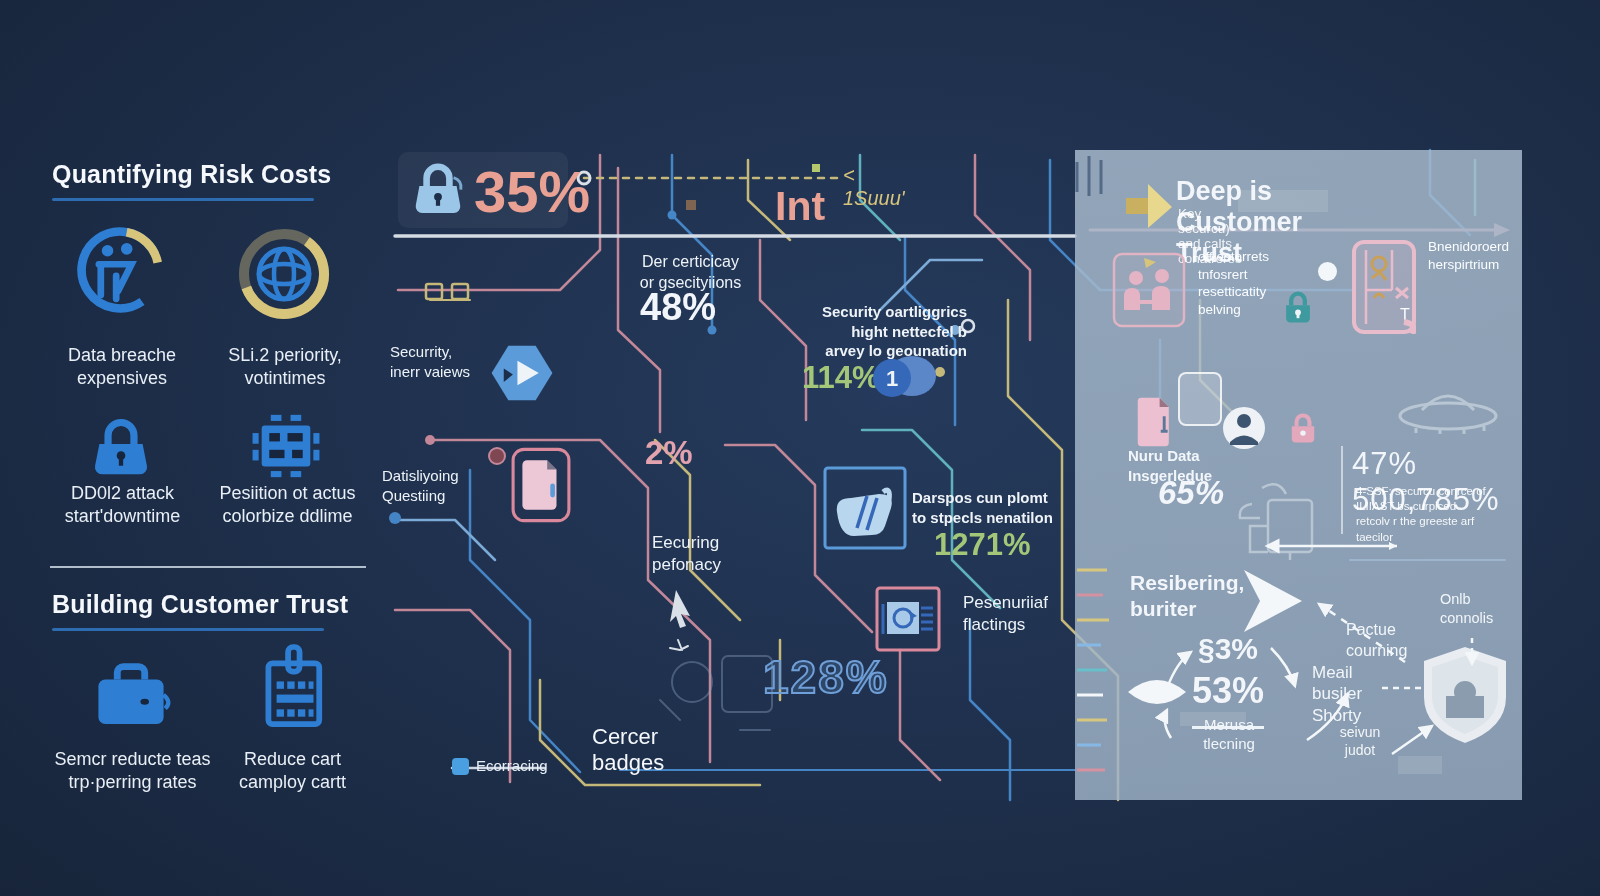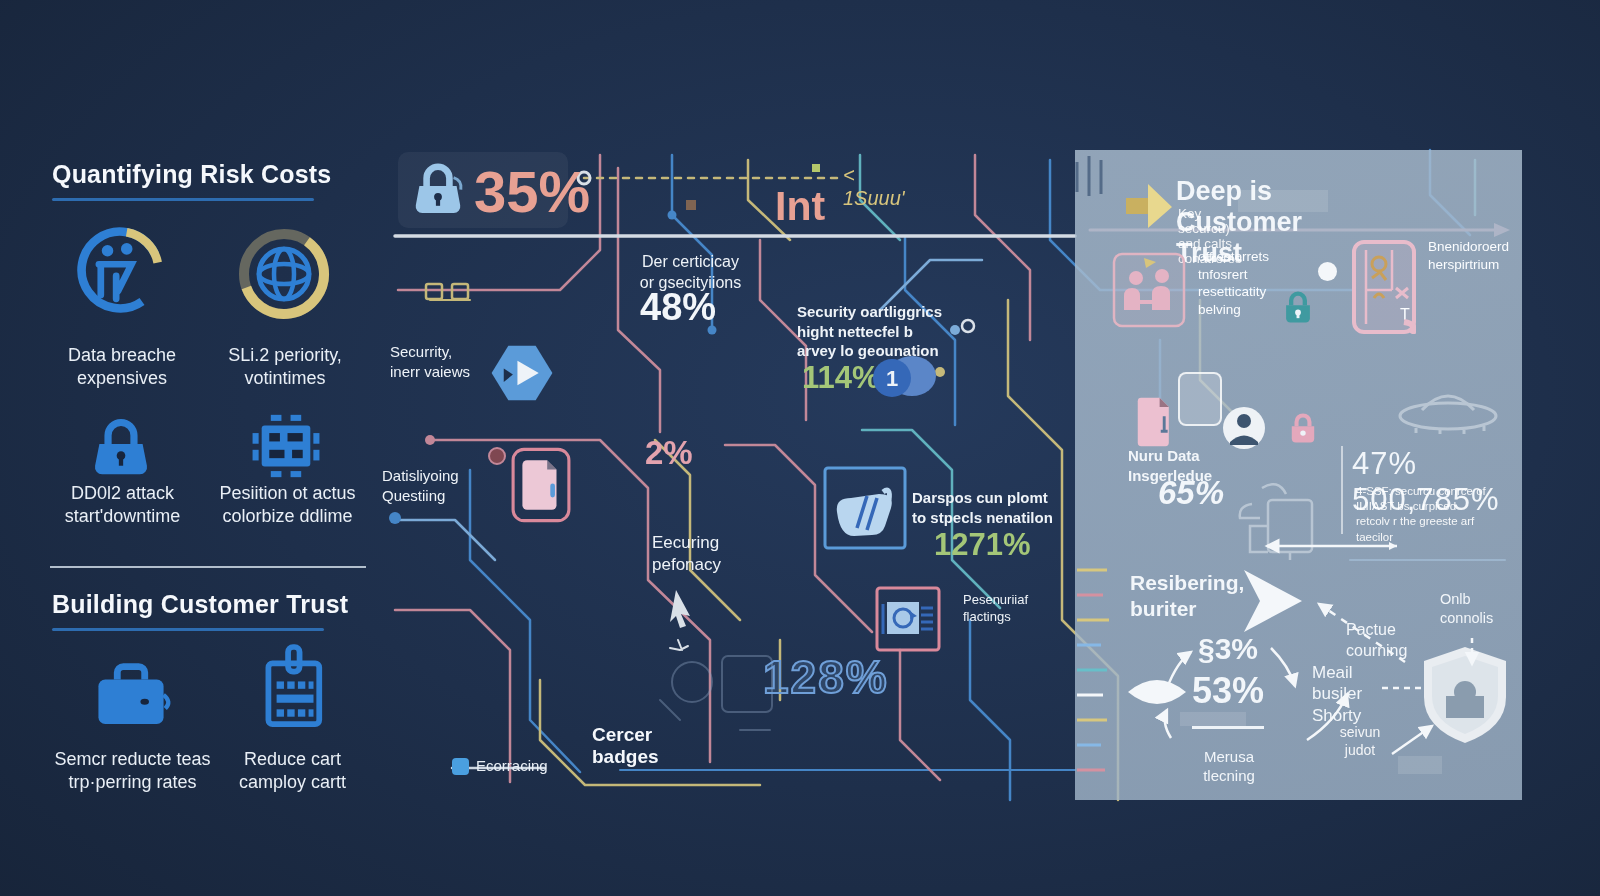--- a/index.html
+++ b/index.html
@@ -198,21 +198,21 @@
     <div class="abs big-pct" style="left:640px;top:286px;font-size:38px;">48%</div>
 
     <div class="abs c-txt pre" style="left:390px;top:342px;width:120px;">Securrity,
 inerr vaiews</div>
     <svg class="abs" style="left:484px;top:335px;" width="76" height="76" viewBox="0 0 100 100">
       <polygon points="10,50 32,14 68,14 90,50 68,86 32,86" fill="#5b9bd9"></polygon>
       <polygon points="44,34 72,50 44,66" fill="#eef3f8"></polygon>
       <polygon points="26,44 38,52 26,62" fill="#1d2e4a"></polygon>
     </svg>
 
-    <div class="abs c-txt pre" style="left:797px;top:302px;width:170px;font-weight:600;">Security oartliggrics
+    <div class="abs c-txt pre" style="left:797px;top:302px;width:170px;font-weight:600;text-align:right;">Security oartliggrics
 hight nettecfel b
 arvey lo geounation</div>
     <div class="abs green" style="left:802px;top:360px;font-size:31px;">114%</div>
     <ellipse>
     <svg class="abs" style="left:868px;top:352px;" width="70" height="52" viewBox="0 0 70 52">
       <ellipse cx="44" cy="24" rx="24" ry="20" fill="#5b86c8"></ellipse>
       <circle cx="24" cy="26" r="19" fill="#3568b8"></circle>
       <text x="24" y="34" text-anchor="middle" font-size="22" font-weight="bold" fill="#eef3f8" font-family="Liberation Sans, sans-serif">1</text>
     </svg>
 
@@ -240,26 +240,26 @@
     <div class="abs green" style="left:934px;top:527px;font-size:31px;">1271%</div>
 
     <svg class="abs" style="left:875px;top:586px;" width="66" height="66" viewBox="0 0 66 66">
       <rect x="2" y="2" width="62" height="62" rx="3" stroke="#d9899b" stroke-width="3" fill="none"></rect>
       <rect x="12" y="16" width="32" height="32" fill="#a9c9e8"></rect>
       <circle cx="28" cy="32" r="9" stroke="#3568b8" stroke-width="3" fill="none"></circle>
       <polygon points="36,26 42,30 35,33" fill="#3568b8"></polygon>
       <path d="M46,22 h12 M46,29 h12 M46,36 h12 M46,43 h12" stroke="#3568b8" stroke-width="3"></path>
       <path d="M8,18 v30" stroke="#3568b8" stroke-width="3"></path>
     </svg>
-    <div class="abs c-txt pre" style="left:963px;top:592px;width:150px;font-size:13px;">Pesenuriiaf
+    <div class="abs c-txt pre" style="left:963px;top:592px;width:150px;font-size:17px;">Pesenuriiaf
 flactings</div>
 
     <div class="abs outline-pct" style="left:763px;top:650px;">128%</div>
 
-    <div class="abs" style="left:592px;top:724px;font-size:19px;font-weight:700;color:#f5f8fc;">Cercer badges</div>
+    <div class="abs" style="left:592px;top:724px;font-size:22px;font-weight:400;color:#f5f8fc;">Cercer badges</div>
 
     <div class="abs" style="left:452px;top:758px;width:17px;height:17px;border-radius:4px;background:#4a9fe0;"></div>
     <div class="abs" style="left:476px;top:757px;font-size:15px;color:#e9eff6;">Ecorracing</div>
   </ellipse></div>
 
   <div class="abs panel" style="z-index:3;"></div>
 
   <div style="position:absolute;z-index:4;left:0;top:0;">
 
     <svg class="abs" style="left:1122px;top:178px;" width="54" height="54" viewBox="0 0 54 54">
@@ -351,21 +351,21 @@
     <div class="abs pre p-txt" style="left:1346px;top:620px;width:95px;font-size:16px;line-height:1.3;">Pactue
 courning</div>
     <div class="abs pre p-txt" style="left:1440px;top:590px;width:80px;font-size:14.5px;line-height:1.3;">Onlb
 connolis</div>
 
     <svg class="abs" style="left:1126px;top:676px;" width="62" height="32" viewBox="0 0 62 32">
       <path d="M2,16 Q31,-8 60,16 Q31,40 2,16 Z" fill="#f4f7fa"></path>
     </svg>
     <div class="abs p-txt" style="left:1198px;top:632px;font-size:30px;font-weight:600;">§3%</div>
     <div class="abs p-txt underline53" style="left:1192px;top:670px;font-size:36px;font-weight:700;">53%</div>
-    <div class="abs pre p-txt ctr" style="left:1184px;top:748px;width:90px;font-size:15px;line-height:1.25;">Merusa
+    <div class="abs pre p-txt ctr" style="left:1184px;top:716px;width:90px;font-size:15px;line-height:1.25;">Merusa
 tlecning</div>
 
     <div class="abs pre p-txt" style="left:1312px;top:662px;width:95px;font-size:17px;line-height:1.25;">Meail
 busiler
 Shorty</div>
 
     <svg class="abs" style="left:1420px;top:644px;" width="90" height="102" viewBox="0 0 90 102">
       <path d="M45,3 L86,17 V53 Q86,84 45,99 Q4,84 4,53 V17 Z" fill="#e9edf1"></path>
       <path d="M45,12 L78,23 V52 Q78,77 45,90 Q12,77 12,52 V23 Z" fill="#dde4ea"></path>
       <circle cx="45" cy="48" r="11" fill="#8a9cae"></circle>

